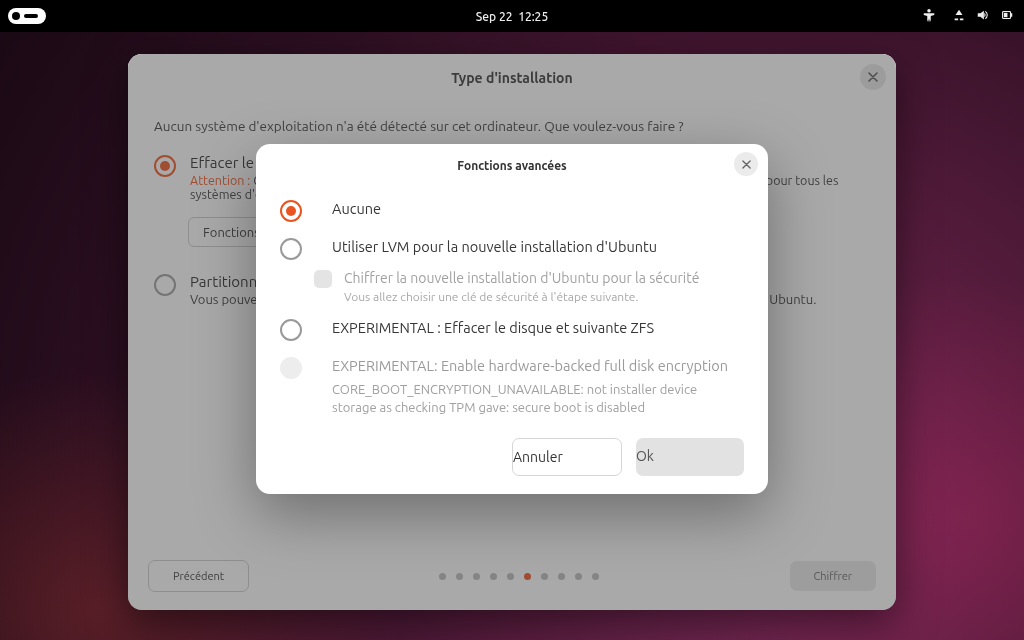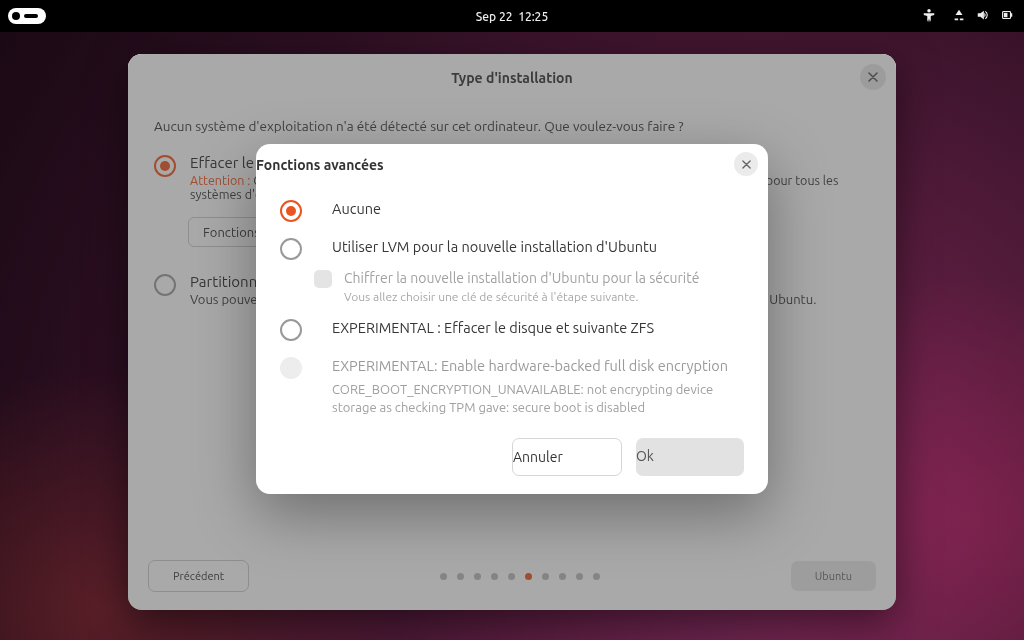--- a/index.html
+++ b/index.html
@@ -200,23 +200,23 @@
     background: #fff;
     border-radius: 14px;
     box-shadow: 0 20px 60px rgba(0,0,0,0.35);
     z-index: 20;
     padding-bottom: 18px;
   }
   .modal-header {
     height: 42px;
     display: flex;
     align-items: center;
-    justify-content: flex-start;
+    justify-content: center;
     position: relative;
-    font-size: 14px;
+    font-size: 12px;
     font-weight: 600;
     color: #333;
   }
   .modal-close {
     position: absolute;
     right: 10px; top: 8px;
     width: 24px; height: 24px;
     border-radius: 50%;
     background: #ebebeb;
     display: flex; align-items: center; justify-content: center;
@@ -350,21 +350,21 @@
         <div class="d"></div>
         <div class="d"></div>
         <div class="d"></div>
         <div class="d"></div>
       <div class="d active"></div>
         <div class="d"></div>
         <div class="d"></div>
         <div class="d"></div>
         <div class="d"></div>
     </div>
-    <div class="btn primary">Ubuntu</div>
+    <div class="btn primary">Chiffrer</div>
   </div>
 </div>
 
 <div class="modal">
   <div class="modal-header">
     <span>Fonctions avancées</span>
     <div class="modal-close">
       <svg width="9" height="9" viewBox="0 0 10 10">
           <path d="M1 1l8 8M9 1l-8 8" stroke="#666" stroke-width="1.5" stroke-linecap="round"></path>
         </svg>
@@ -391,21 +391,21 @@
 
     <div class="mopt">
       <div class="radio-outer"></div>
       <div class="mopt-label">EXPERIMENTAL : Effacer le disque et suivante ZFS</div>
     </div>
 
     <div class="mopt disabled">
       <div class="radio-outer"></div>
       <div style="flex:1">
         <div class="mopt-label">EXPERIMENTAL: Enable hardware-backed full disk encryption</div>
-        <div class="desc2">CORE_BOOT_ENCRYPTION_UNAVAILABLE: not encrypting device storage as checking TPM gave: secure boot is disabled</div>
+        <div class="desc2">CORE_BOOT_ENCRYPTION_UNAVAILABLE: not installer device storage as checking TPM gave: secure boot is disabled</div>
       </div>
     </div>
   </div>
   <div class="modal-footer">
     <div class="mbtn cancel">Annuler</div>
     <div class="mbtn ok">Ok</div>
   </div>
 </div>
 
 </body></html>

